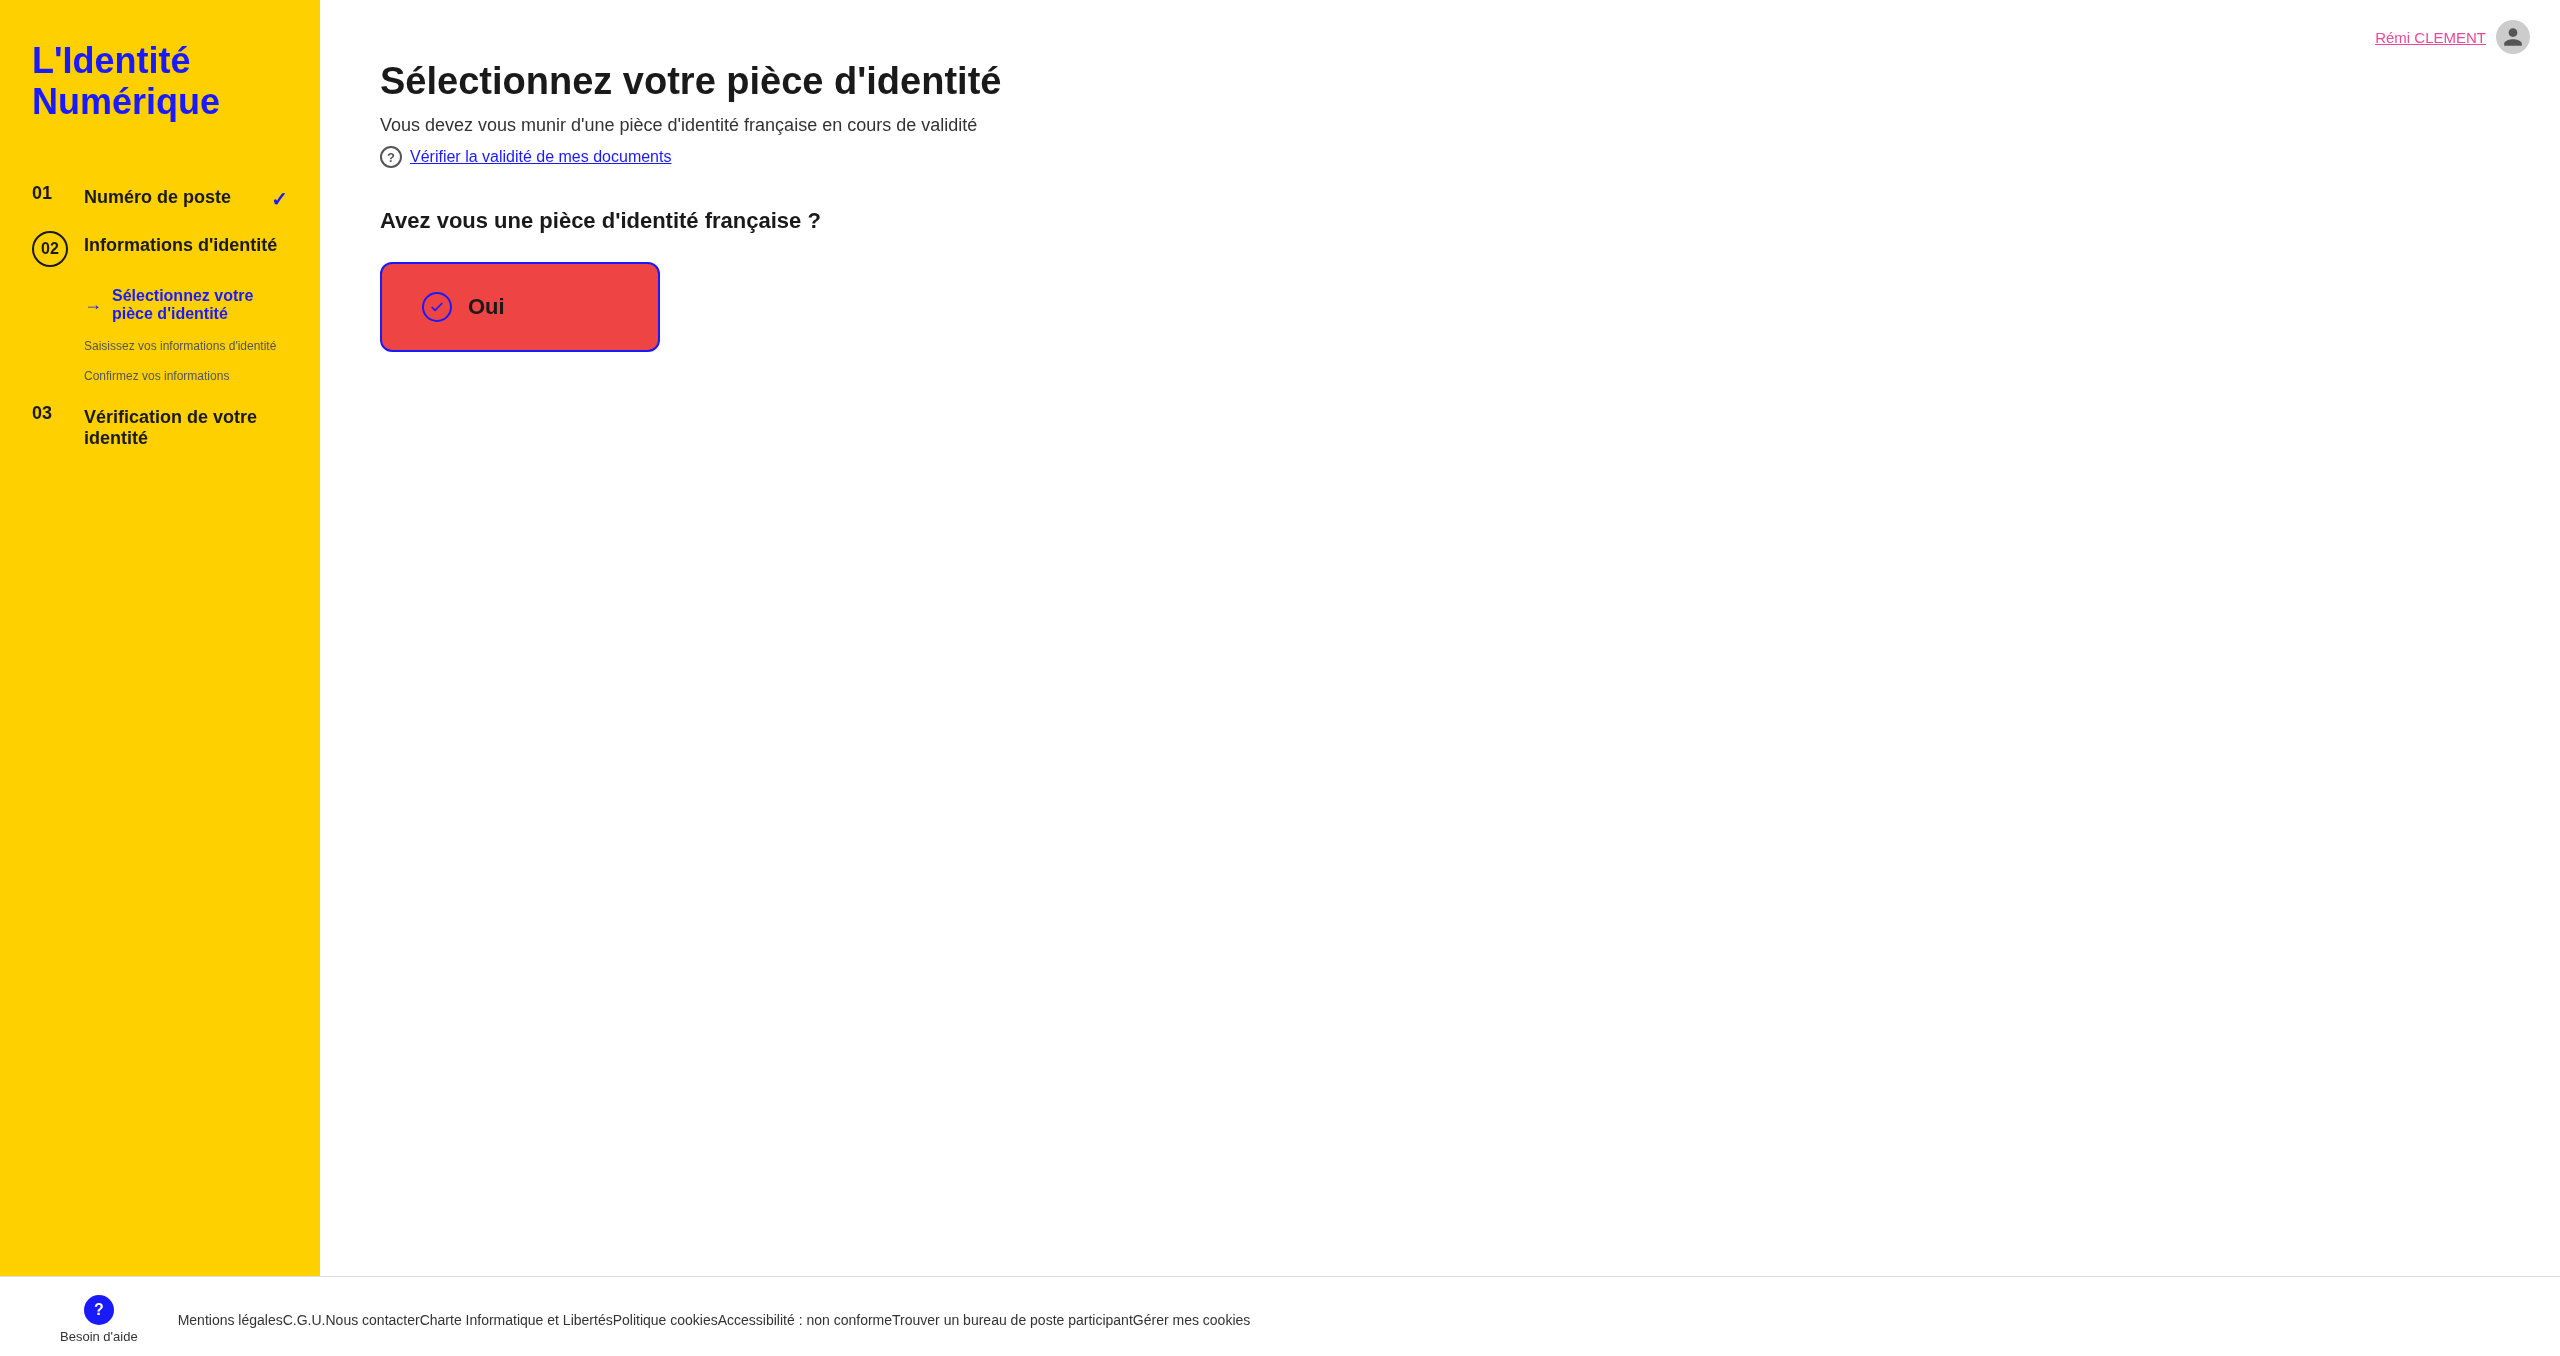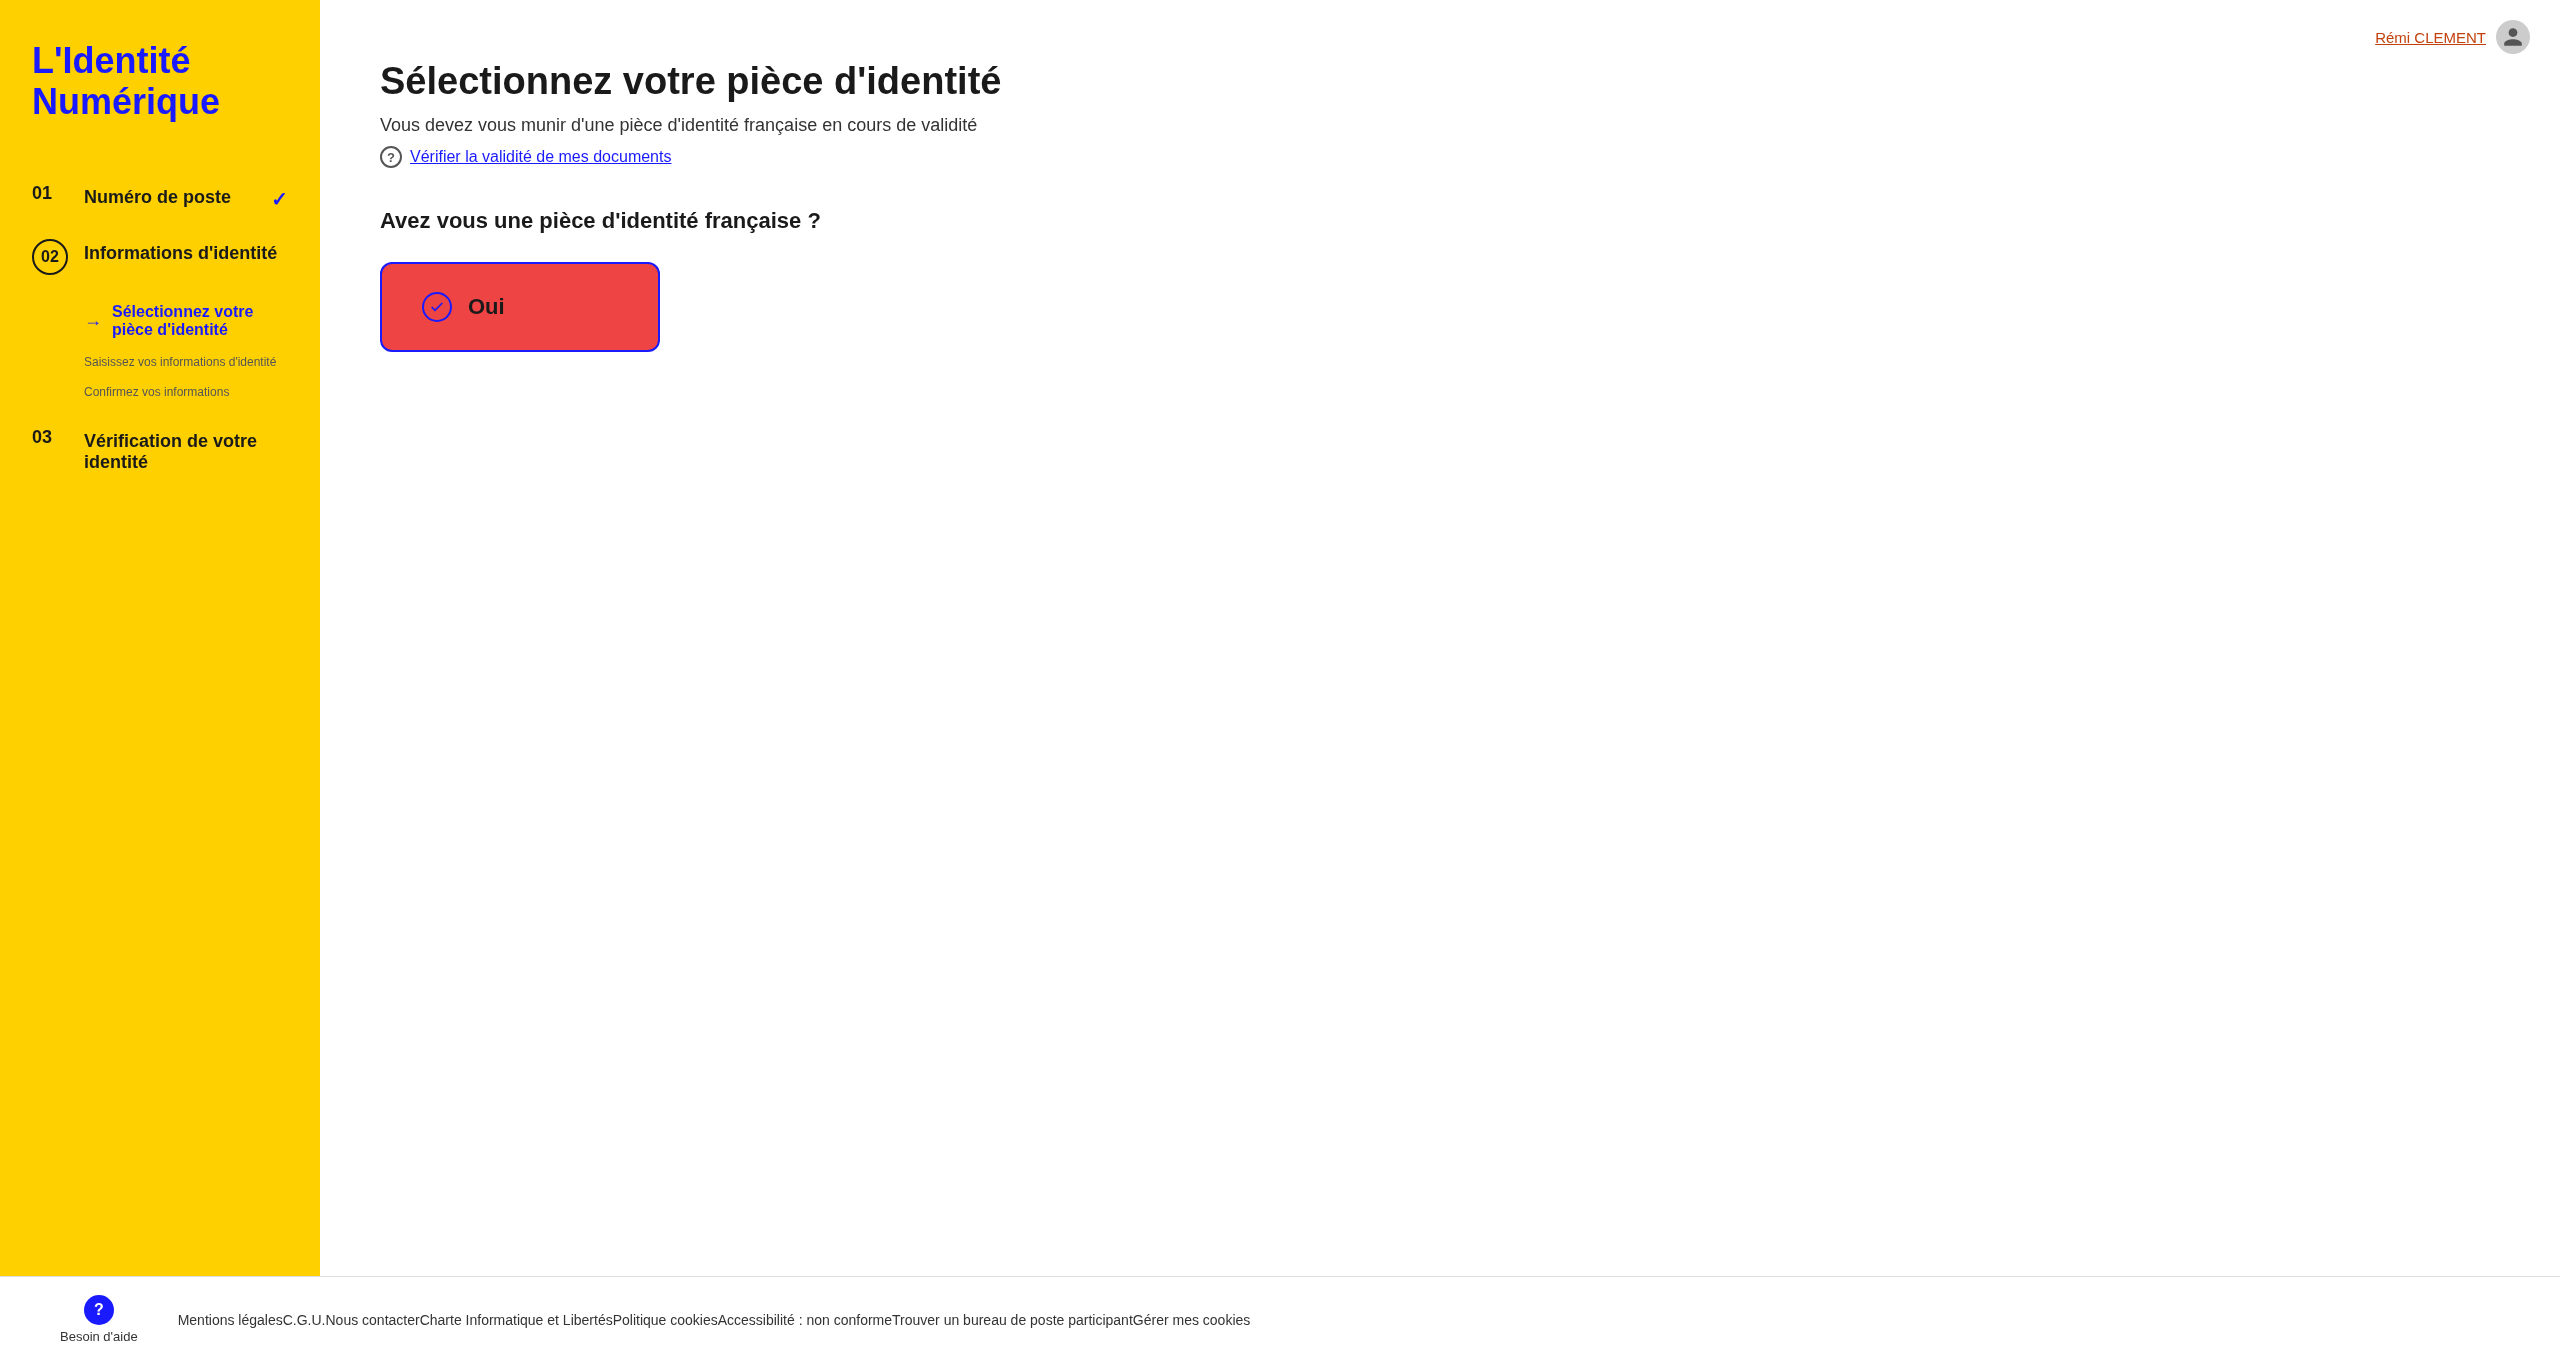--- a/index.html
+++ b/index.html
@@ -35,21 +35,21 @@
     .logo-text {
       font-size: 36px;
       font-weight: 900;
       color: #1a1aff;
       line-height: 1.15;
     }
 
     .steps-nav {
       display: flex;
       flex-direction: column;
-      gap: 8px;
+      gap: 0;
     }
 
     .step-item {
       display: flex;
       align-items: flex-start;
       gap: 16px;
       margin-bottom: 20px;
     }
 
     .step-number {
@@ -130,21 +130,21 @@
       position: absolute;
       top: 20px;
       right: 30px;
       display: flex;
       align-items: center;
       gap: 10px;
     }
 
     .user-name {
       font-size: 15px;
-      color: #c2410c;
+      color: #ec4899;
       text-decoration: underline;
       cursor: pointer;
     }
 
     .user-avatar {
       width: 34px;
       height: 34px;
       border-radius: 50%;
       background: #ccc;
       display: flex;

